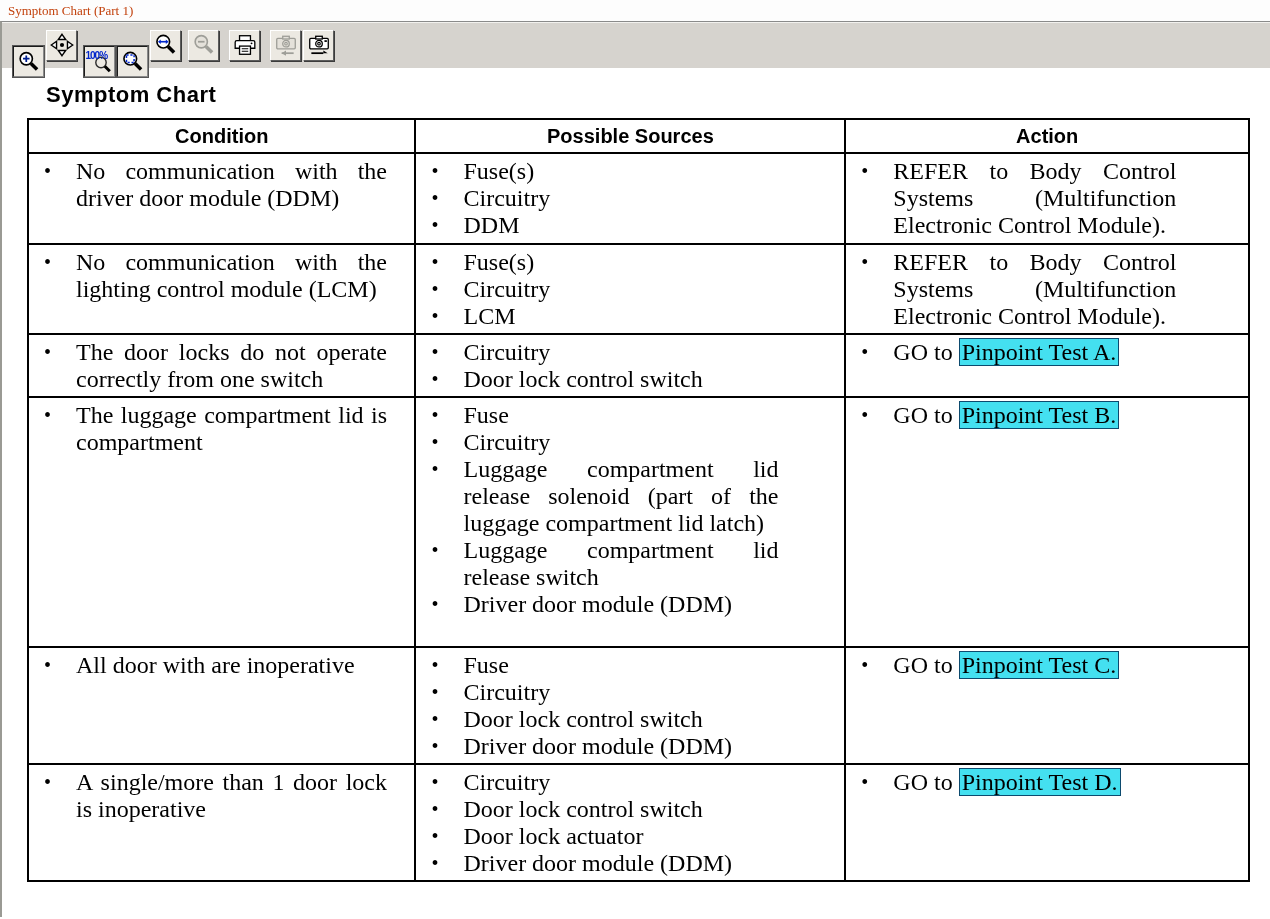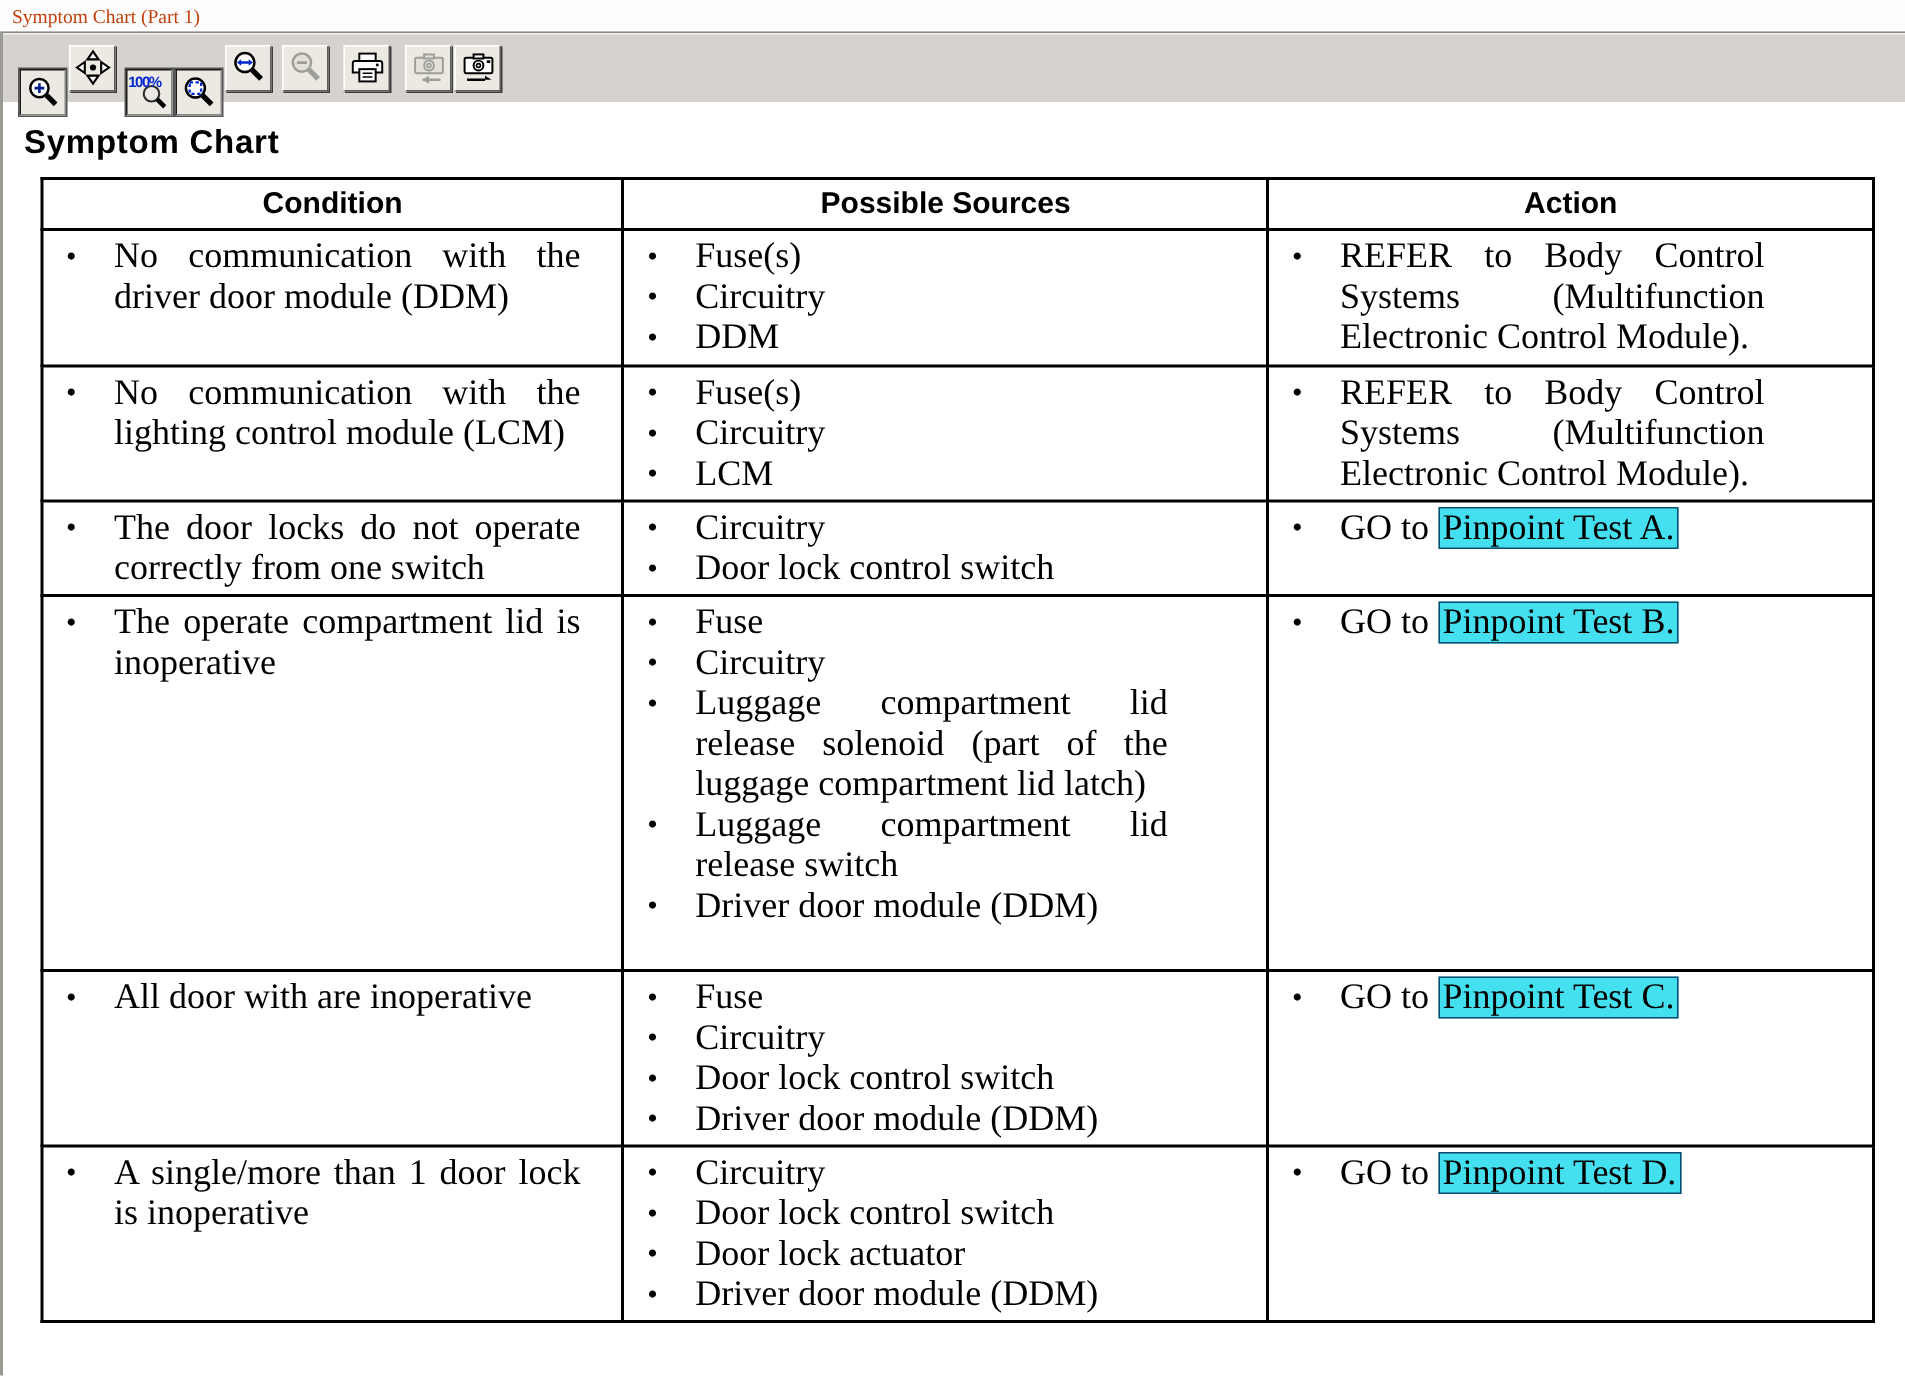--- a/index.html
+++ b/index.html
@@ -41,21 +41,21 @@
   .t100 {
     position:absolute; left:-2px; top:1px;
     font:bold 10px/10px "Liberation Sans","DejaVu Sans",sans-serif;
     color:#0026cc; letter-spacing:-1px;
   }
 
   
   .content { border-left:2px solid #9a9a94; background:#fff; height:849px; }
   .page-title {
     font:bold 22px "Liberation Sans","DejaVu Sans",sans-serif;
-    padding:14px 0 10px 14px; letter-spacing:0.5px;
+    padding:14px 0 10px 44px; letter-spacing:0.5px;
   }
 
   table.symptom {
     border-collapse:collapse; table-layout:fixed;
     margin-left:25px; width:1223px;
   }
   .symptom th, .symptom td { border:2px solid #000; vertical-align:top; }
   .symptom th {
     font:bold 20px "Liberation Sans","DejaVu Sans",sans-serif;
     height:34px; text-align:center; vertical-align:middle;
@@ -265,21 +265,21 @@
           <td class="col-act">
             <ul>
                 <li><span>GO to</span> <span class="pinpoint">Pinpoint Test A.</span></li>
               </ul>
           </td>
         </tr>
 
         <tr style="height:250px">
           <td class="col-cond">
             <ul>
-                <li>The operate compartment lid is inoperative</li>
+                <li>The luggage compartment lid is compartment</li>
               </ul>
           </td>
           <td class="col-src">
             <ul>
               <li>Fuse</li>
               <li>Circuitry</li>
               <li>Luggage compartment lid release solenoid (part of the luggage compartment lid latch)</li>
               <li>Luggage compartment lid release switch</li>
               <li>Driver door module (DDM)</li>
             </ul>

